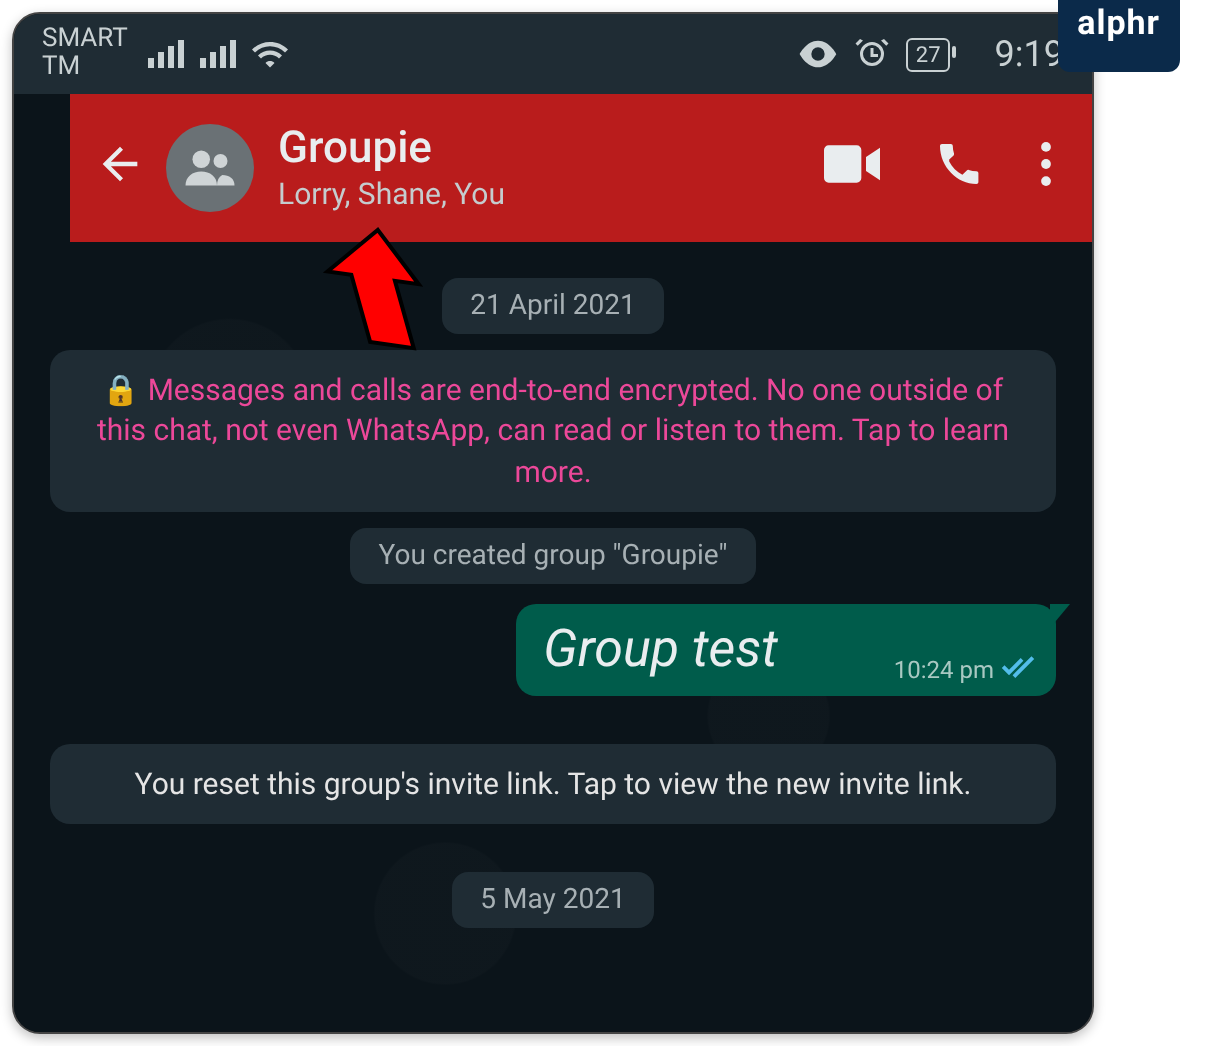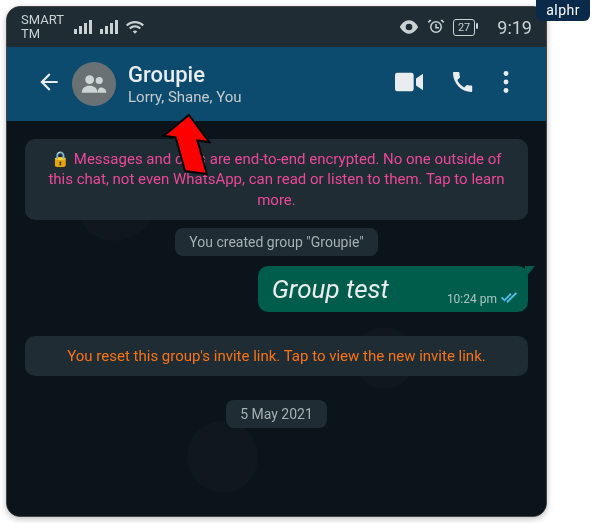--- a/index.html
+++ b/index.html
@@ -18,23 +18,23 @@
     border-radius: 14px;
     border: 1px solid #444;
     overflow: hidden;
     box-shadow: 0 2px 6px rgba(0,0,0,0.25);
   }
   .alphr-badge {
     position: absolute;
     top: 0; right: 14px;
     background: #0b2a4a;
     color: #fff;
-    font-weight: 400;
-    font-size: 14px;
-    padding: 2px 10px 3px 10px;
+    font-weight: 700;
+    font-size: 17px;
+    padding: 2px 10px 14px 10px;
     border-radius: 0 0 6px 6px;
     letter-spacing: 0.5px;
     z-index: 50;
   }
   
   .status {
     height: 40px;
     display: flex;
     align-items: center;
     color: #c9d1d3;
@@ -45,26 +45,27 @@
   .status .carrier { line-height: 1.05; font-size: 13px; margin-right: 6px; }
   .status .spacer { flex: 1; }
   .status .sig { display: inline-flex; align-items: flex-end; margin: 0 4px; gap: 2px; }
   .status .sig span { width: 3px; background: #c9d1d3; display: inline-block; }
   .status .clock { font-size: 18px; margin-left: 18px; }
   .icon-mini { display:inline-flex; align-items:center; margin:0 4px; }
   .battbox { display:inline-flex; align-items:center; border:1.5px solid #c9d1d3; border-radius:3px; padding:1px 4px; font-size:11px; position:relative; margin:0 4px;}
   .battbox::after { content:""; position:absolute; right:-4px; top:3px; width:2px; height:6px; background:#c9d1d3; border-radius:1px;}
   
   .header {
-    background: #0c4a6e;
+    background: #b91c1c;
     height: 74px;
     display: flex;
     align-items: center;
-    padding: 0 23px;
+    padding: 0 6px;
     color: #e9edef;
+    margin-left: 28px;
   }
   .back { padding: 6px; margin-right: 4px; }
   .avatar {
     width: 44px; height: 44px; border-radius: 50%;
     background: #6a7175;
     display:flex; align-items:center; justify-content:center;
     margin-right: 12px;
   }
   .titlewrap { flex: 1; min-width: 0; }
   .gtitle { font-size: 22px; font-weight: 500; color: #e9edef; line-height:1.15;}
@@ -96,21 +97,21 @@
     color: #ec4899;
     font-size: 15px;
     text-align: center;
     padding: 10px 18px;
     border-radius: 10px;
     margin: 8px 4px;
     line-height: 1.35;
   }
   .sysnote {
     background: #1f2c34;
-    color: #f97316;
+    color: #e5e5e5;
     font-size: 15px;
     text-align: center;
     padding: 10px 16px;
     border-radius: 10px;
     margin: 24px 4px;
     line-height: 1.35;
   }
   .msgrow { display:flex; justify-content:flex-end; margin: 10px 4px; }
   .bubble {
     background: #005c4b;
@@ -217,20 +218,23 @@
       <svg width="6" height="22" viewBox="0 0 4 18">
           <circle fill="#e9edef" cx="2" cy="2" r="2"></circle>
           <circle fill="#e9edef" cx="2" cy="9" r="2"></circle>
           <circle fill="#e9edef" cx="2" cy="16" r="2"></circle>
         </svg>
     </div>
   </div>
 
   <div class="chat">
 
+    <div class="center">
+      <span class="chip">21 April 2021</span>
+    </div>
 
     <div class="encnote">
       <span>🔒 </span><span>Messages and calls are end-to-end encrypted. No one outside of this chat, not even WhatsApp, can read or listen to them. Tap to learn more.</span>
     </div>
 
     <div class="center">
       <span class="chip">You created group "Groupie"</span>
     </div>
 
     <div class="msgrow">

